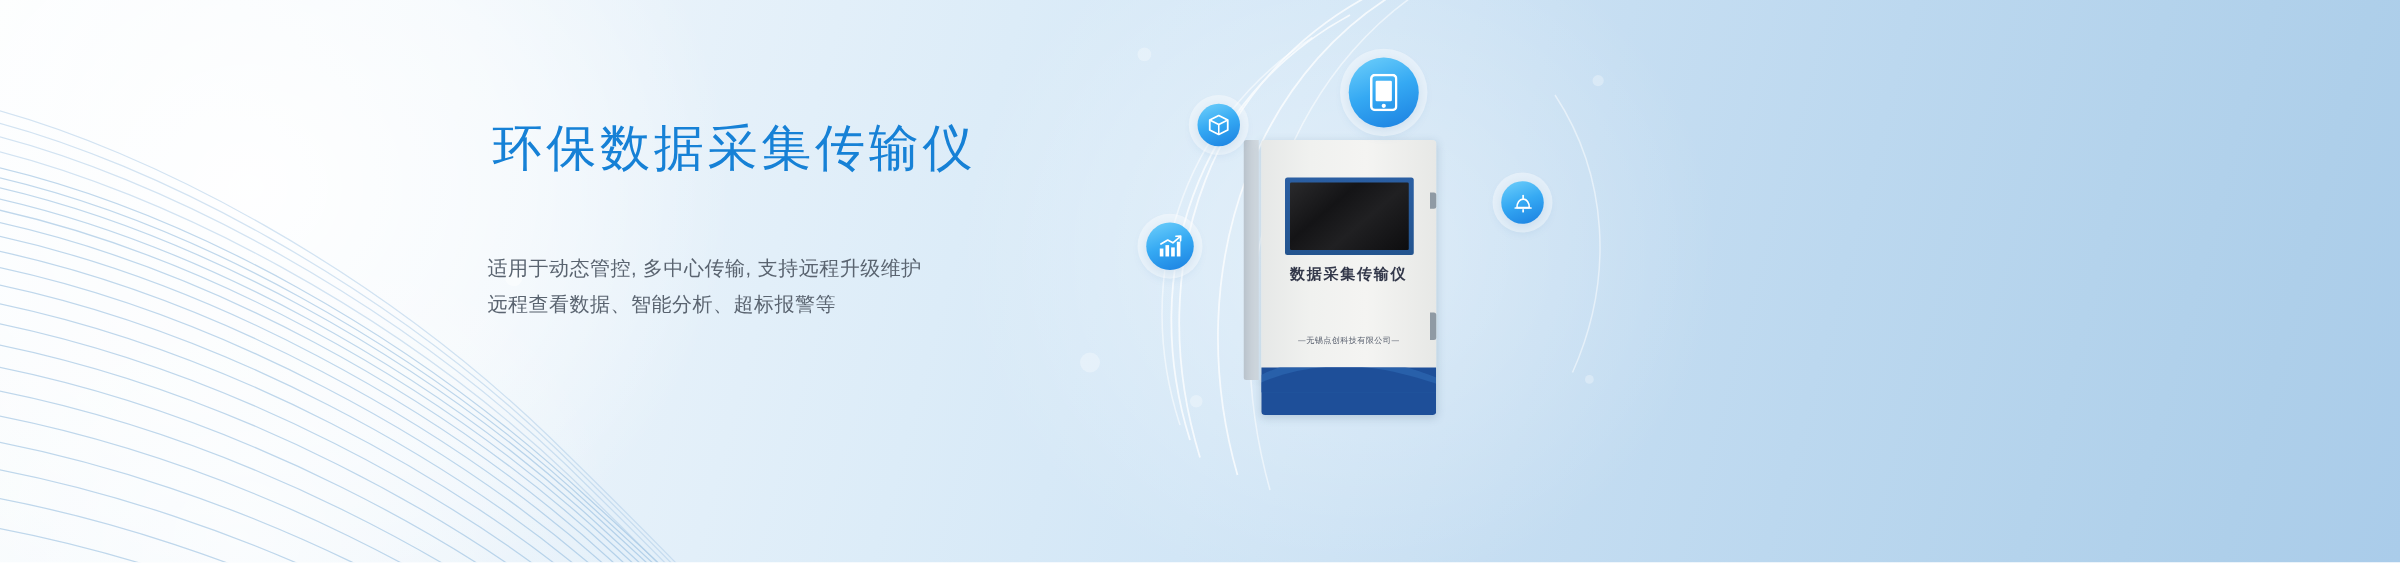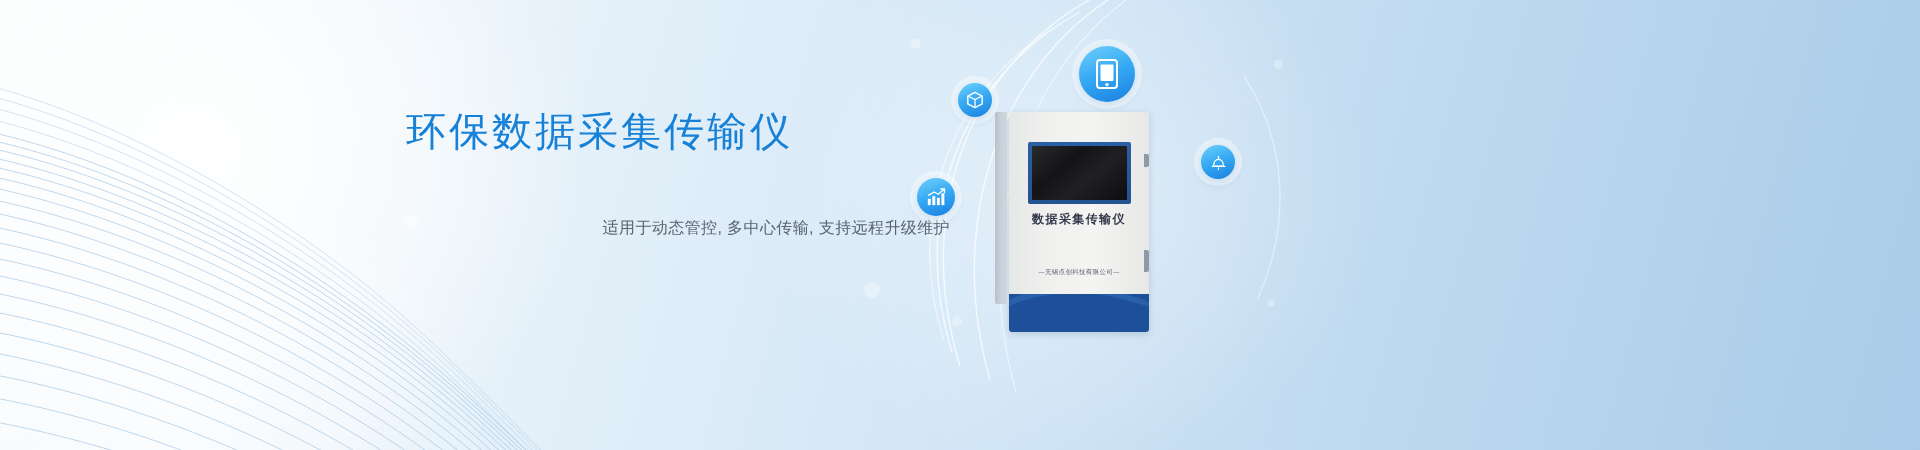--- a/index.html
+++ b/index.html
@@ -84,26 +84,25 @@
     left: 390px;
     top: 93px;
     width: 560px;
   }
   .title {
     font-size: 40px;
     line-height: 1.1;
     letter-spacing: 3px;
     color: #1681d6;
     font-weight: 400;
-    margin: 16px;
+    margin: 4px;
     white-space: nowrap;
   }
   .desc {
     margin-top: 60px;
-    text-align: right;
   }
   .desc-line {
     font-size: 16px;
     line-height: 29px;
     letter-spacing: 0.4px;
     color: #5a6470;
     white-space: nowrap;
   }
 
   
@@ -271,20 +270,21 @@
   <div class="bubble" style="left:1274px;top:60px;  width:9px;  height:9px;"></div>
   <div class="bubble" style="left:864px; top:282px; width:16px; height:16px;"></div>
   <div class="bubble" style="left:952px; top:316px; width:10px; height:10px;"></div>
   <div class="bubble" style="left:1268px;top:300px; width:7px;  height:7px;"></div>
   <div class="bubble" style="left:404px; top:215px; width:14px; height:14px; background:rgba(255,255,255,0.45);"></div>
 
   <div class="copy">
     <h1 class="title">环保数据采集传输仪</h1>
     <div class="desc">
       <div class="desc-line">适用于动态管控, 多中心传输, 支持远程升级维护</div>
+      <div class="desc-line">远程查看数据、智能分析、超标报警等</div>
     </div>
   </div>
 
   <div class="device-wrap">
     <div class="device-shadow"></div>
     <div class="device-side"></div>
     <div class="device-body">
       <div class="screen-bezel">
         <div class="screen"></div>
       </div>

